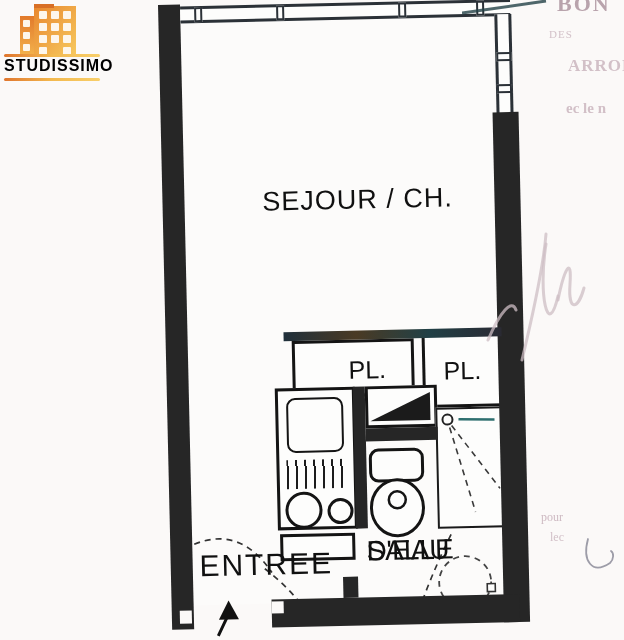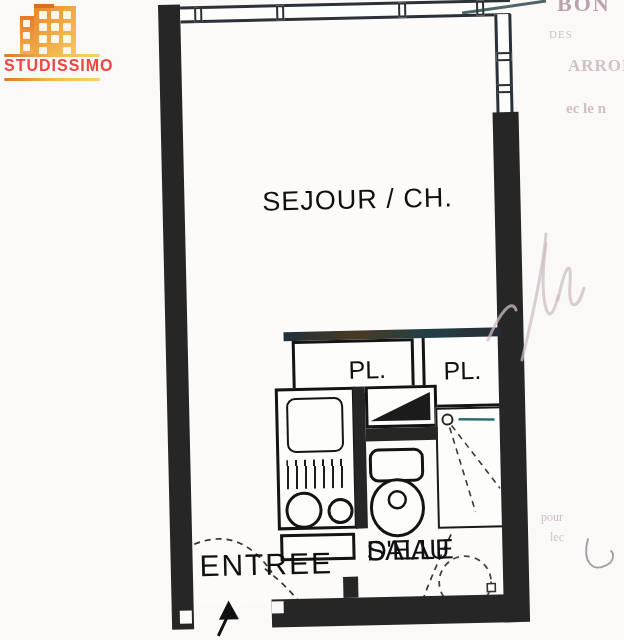--- a/index.html
+++ b/index.html
@@ -8,21 +8,21 @@
     background:#fbf9f8;
     font-family:"Liberation Sans",sans-serif;
   }
   
   .logo{position:absolute;left:2px;top:2px;width:110px;height:86px;z-index:6;}
   .logo .rule{position:absolute;left:2px;width:96px;height:3px;border-radius:2px;
     background:linear-gradient(90deg,#e0762e,#f3b94f,#f8cf6a);}
   .logo .rule.top{top:52px;}
   .logo .rule.bot{top:76px;}
   .logo .brand{position:absolute;left:2px;top:55px;width:104px;
-    font-size:16px;font-weight:700;letter-spacing:1px;color:#ef4444;}
+    font-size:16px;font-weight:700;letter-spacing:1px;color:#000000;}
   .logo svg{position:absolute;left:12px;top:2px;}
   
   .ghost{position:absolute;z-index:1;font-family:"Liberation Serif",serif;
     color:rgba(160,122,140,.45);white-space:nowrap;}
   .ghost.b{font-weight:700;}
   
   .plan{position:absolute;left:158px;top:5px;width:362px;height:635px;
     transform:rotate(-1.3deg);transform-origin:0 0;z-index:2;}
   .plan *{position:absolute;box-sizing:border-box;}
   .paper{left:20px;top:16px;width:314px;height:585px;background:#fcfbfa;z-index:0;}

